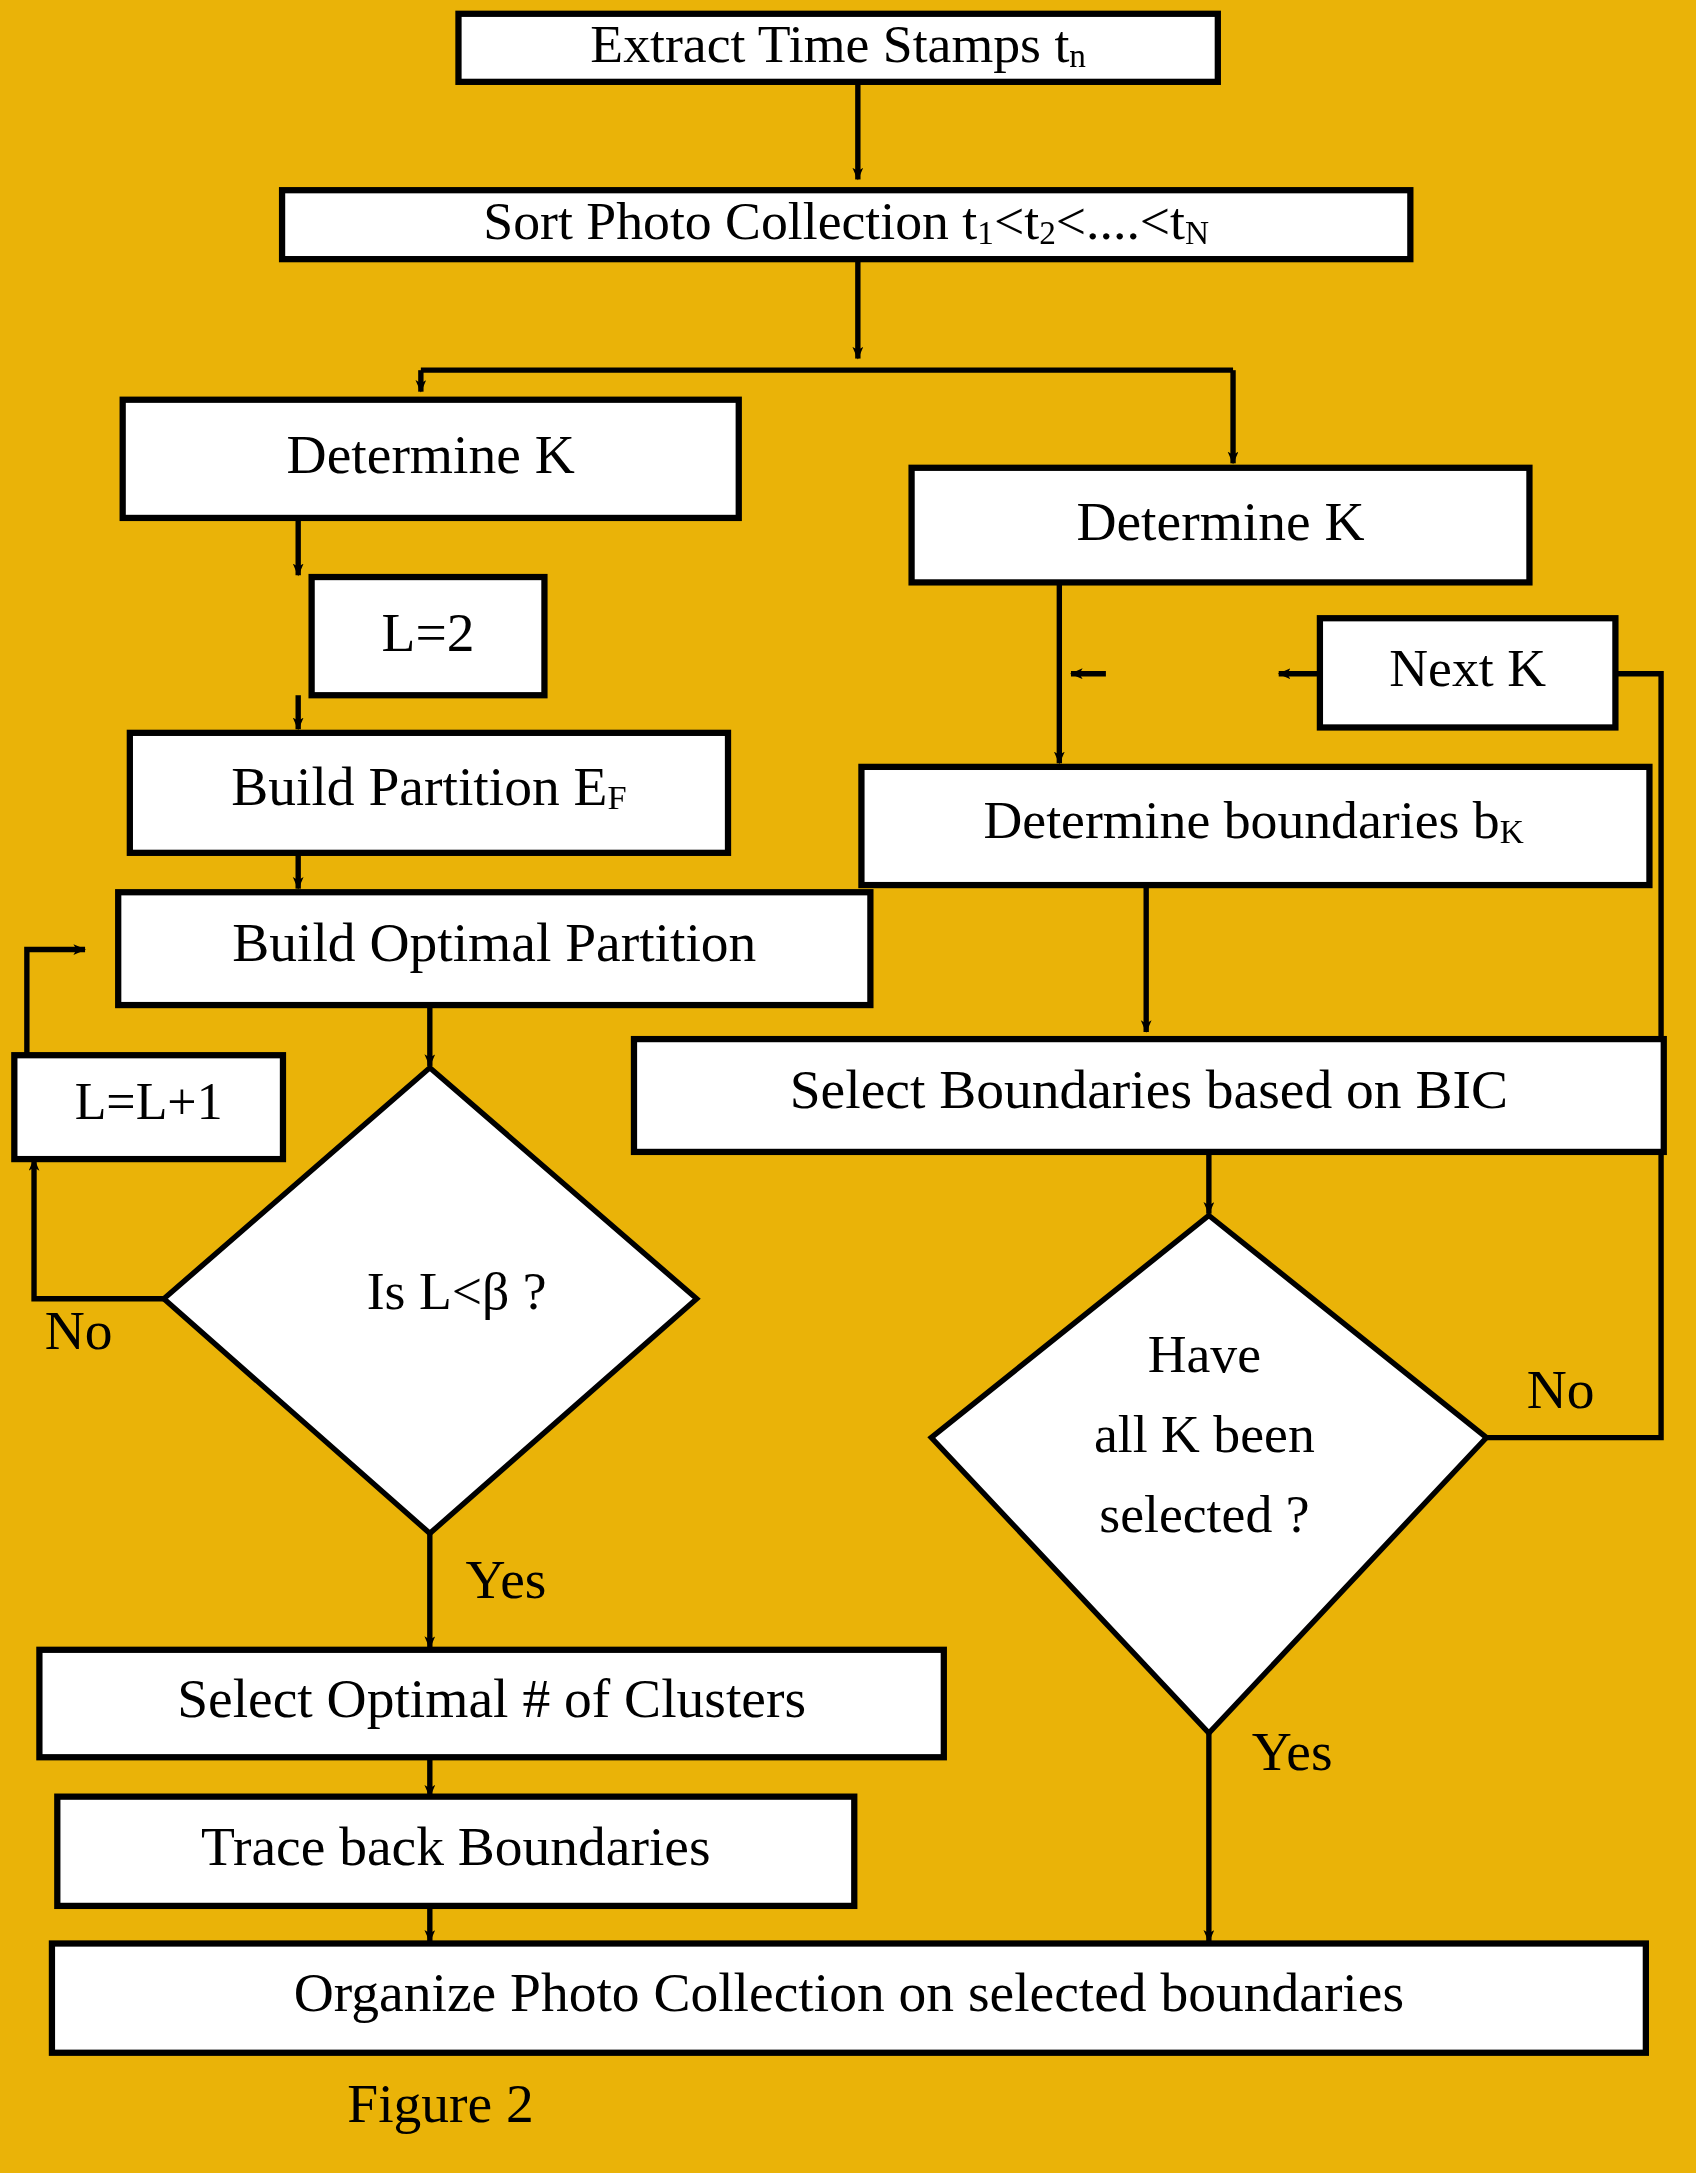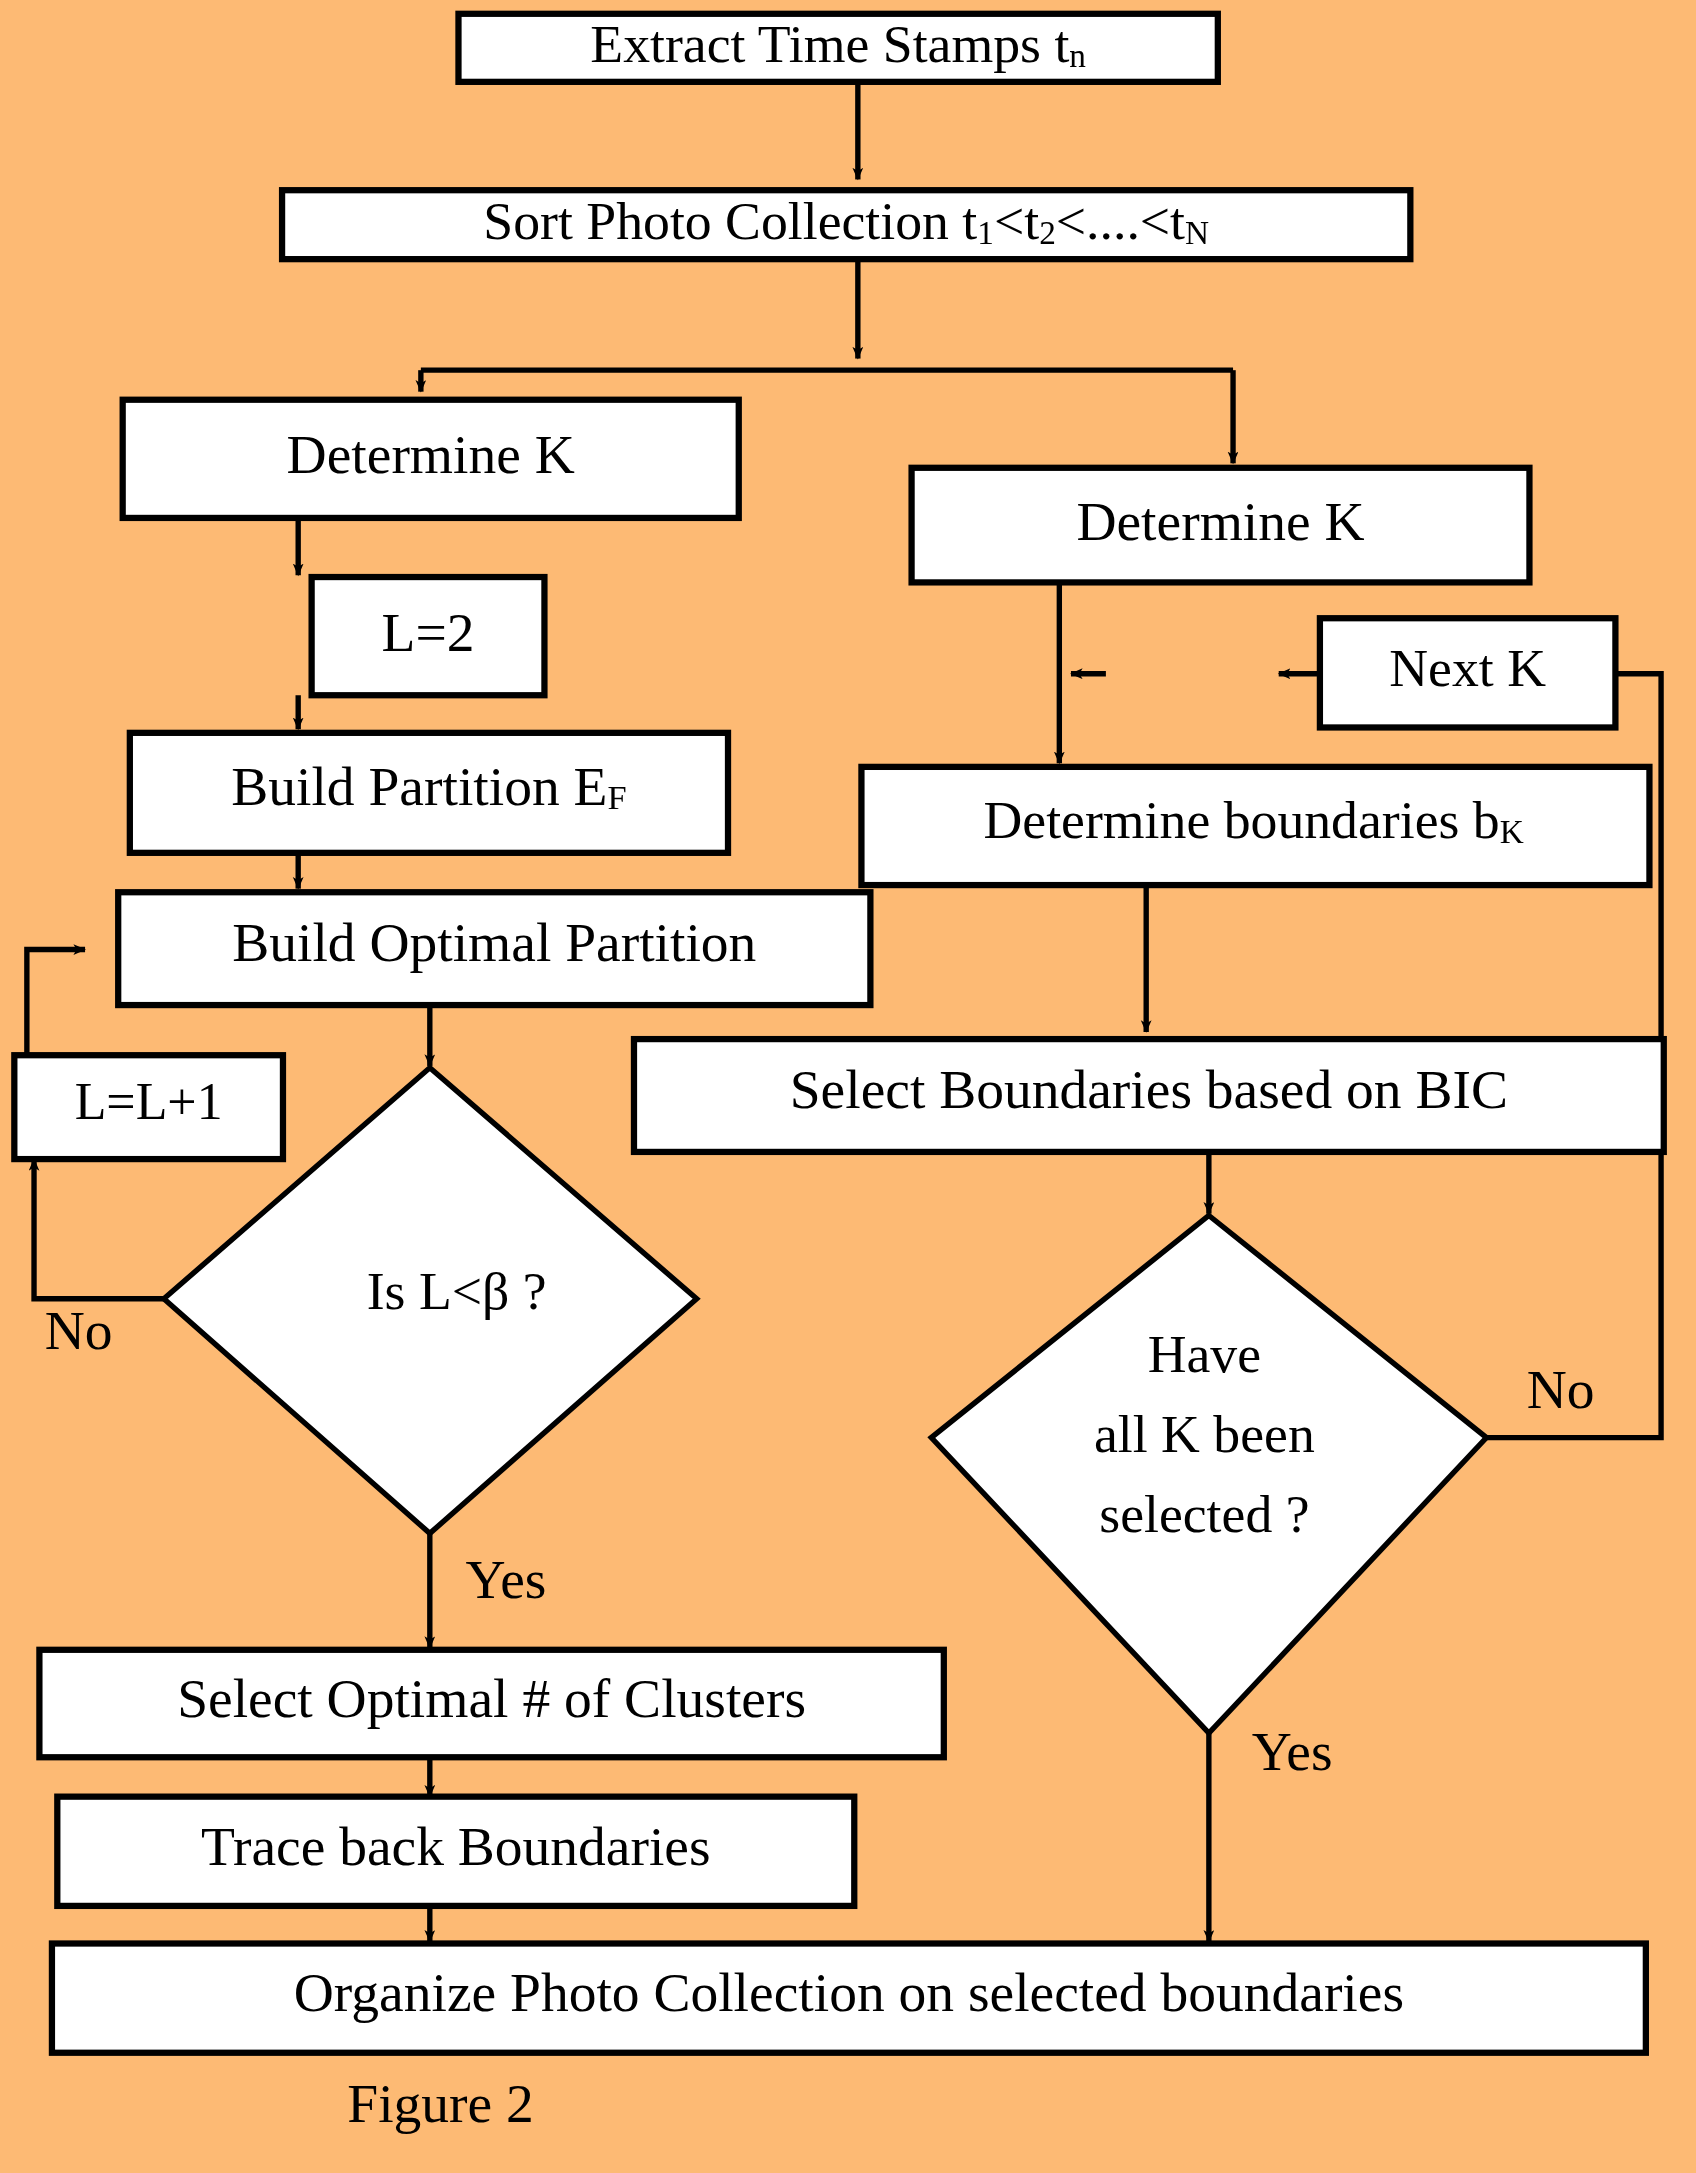--- a/index.html
+++ b/index.html
@@ -4,21 +4,21 @@
 <style>
   html, body {
     margin: 0;
     padding: 0;
     background: #ffffff;
   }
   #page {
     position: relative;
     width: 1696px;
     height: 2174px;
-    background: #fdba74;
+    background: #eab308;
     overflow: hidden;
     font-family: "Liberation Serif", "DejaVu Serif", serif;
   }
   svg.flow {
     position: absolute;
     top: 0;
     left: 0;
     width: 1696px;
     height: 2174px;
   }

